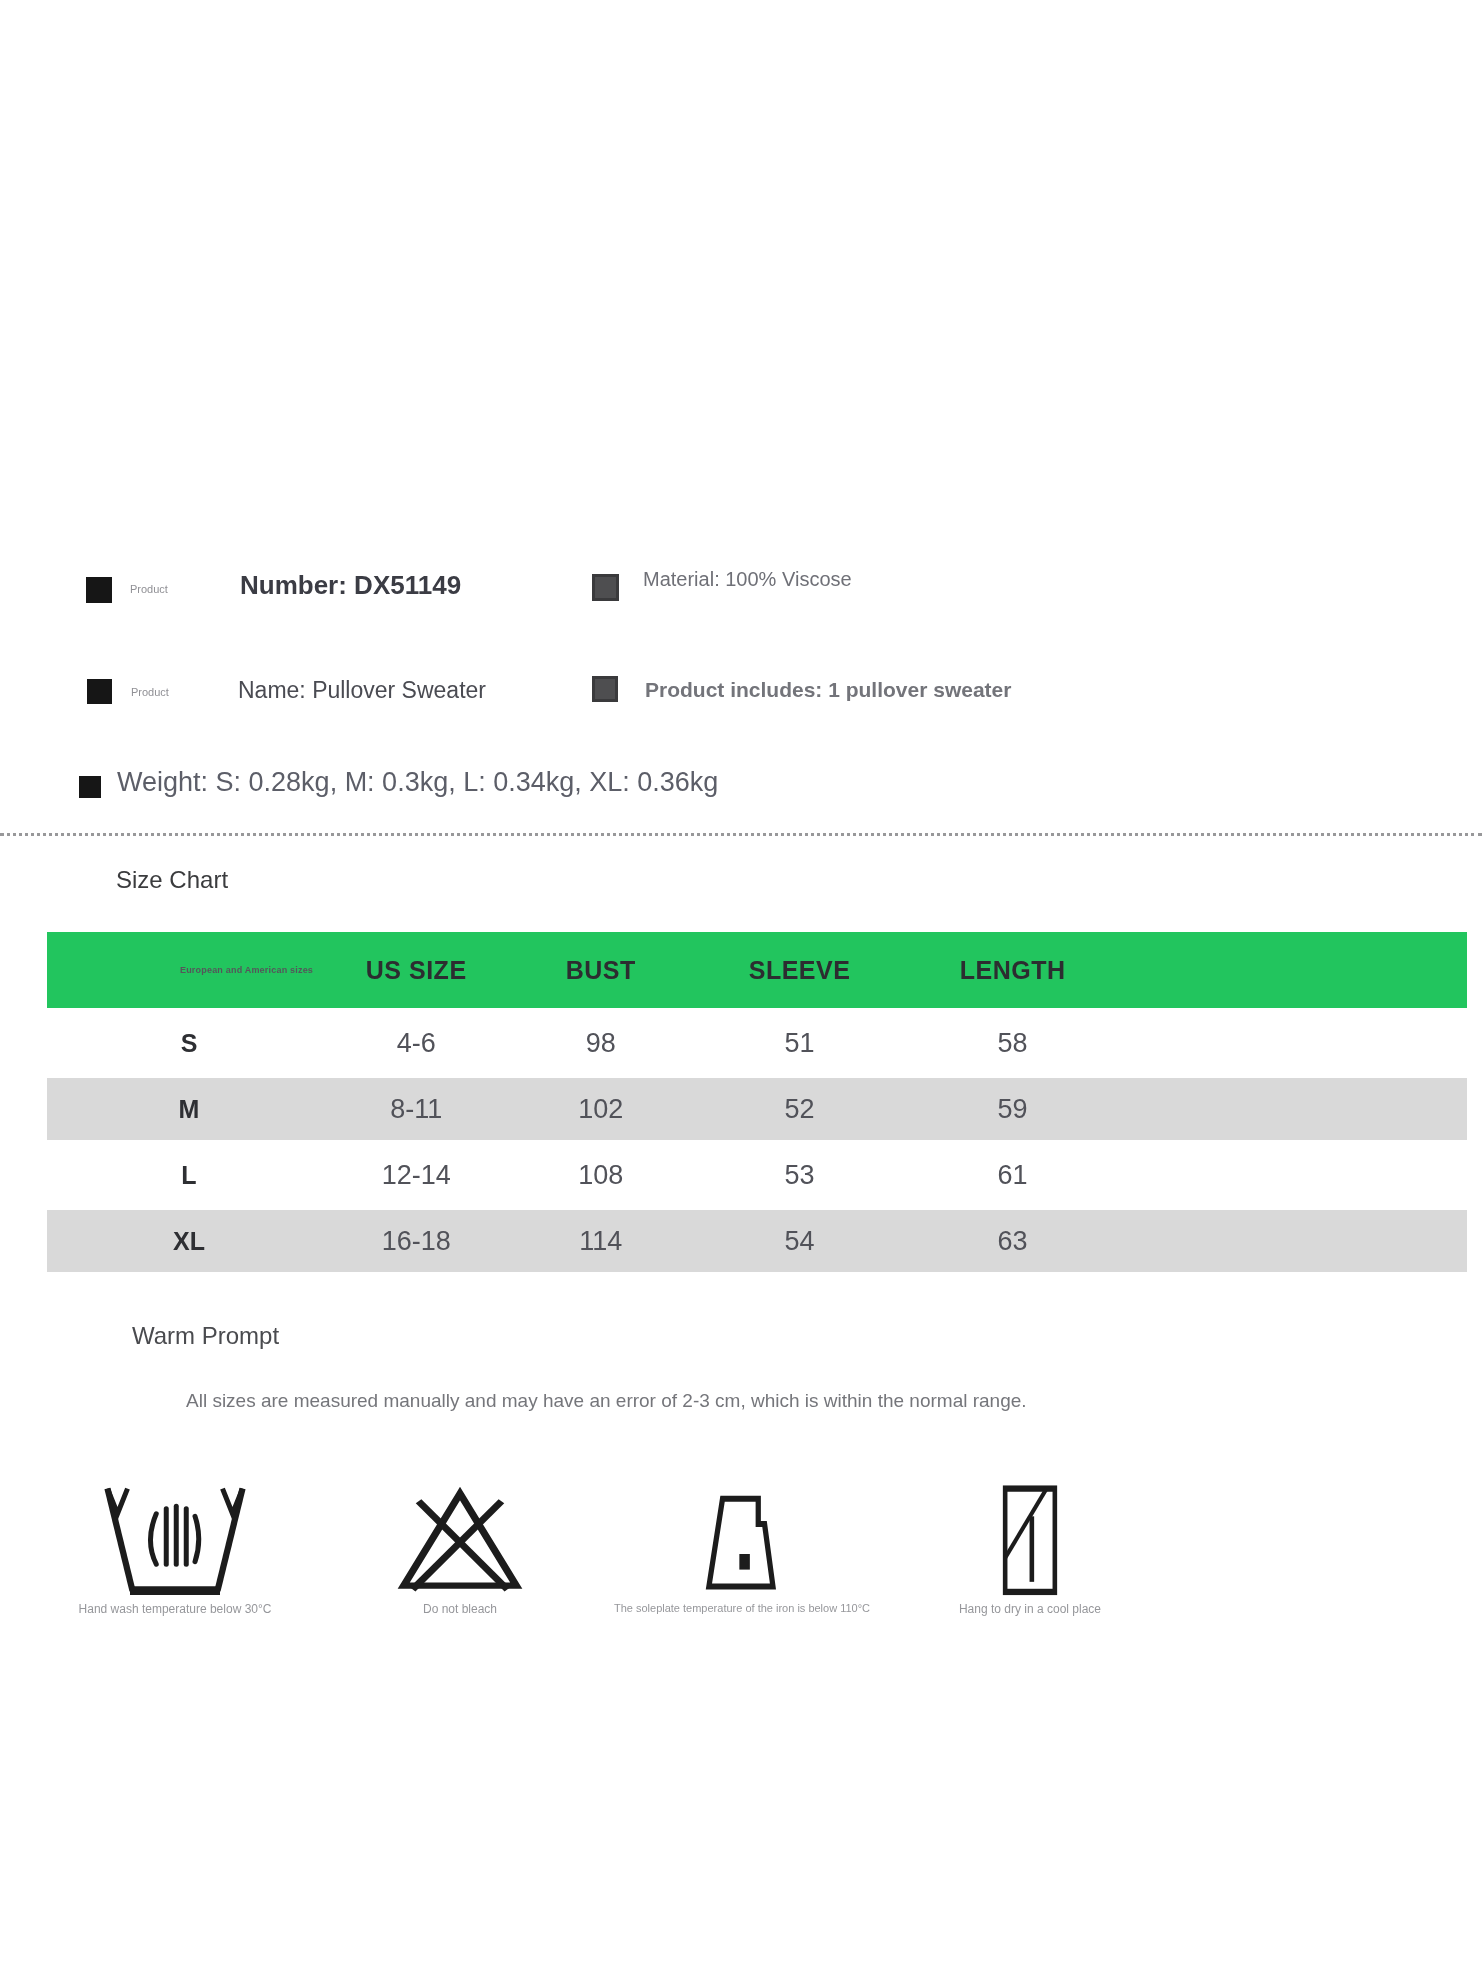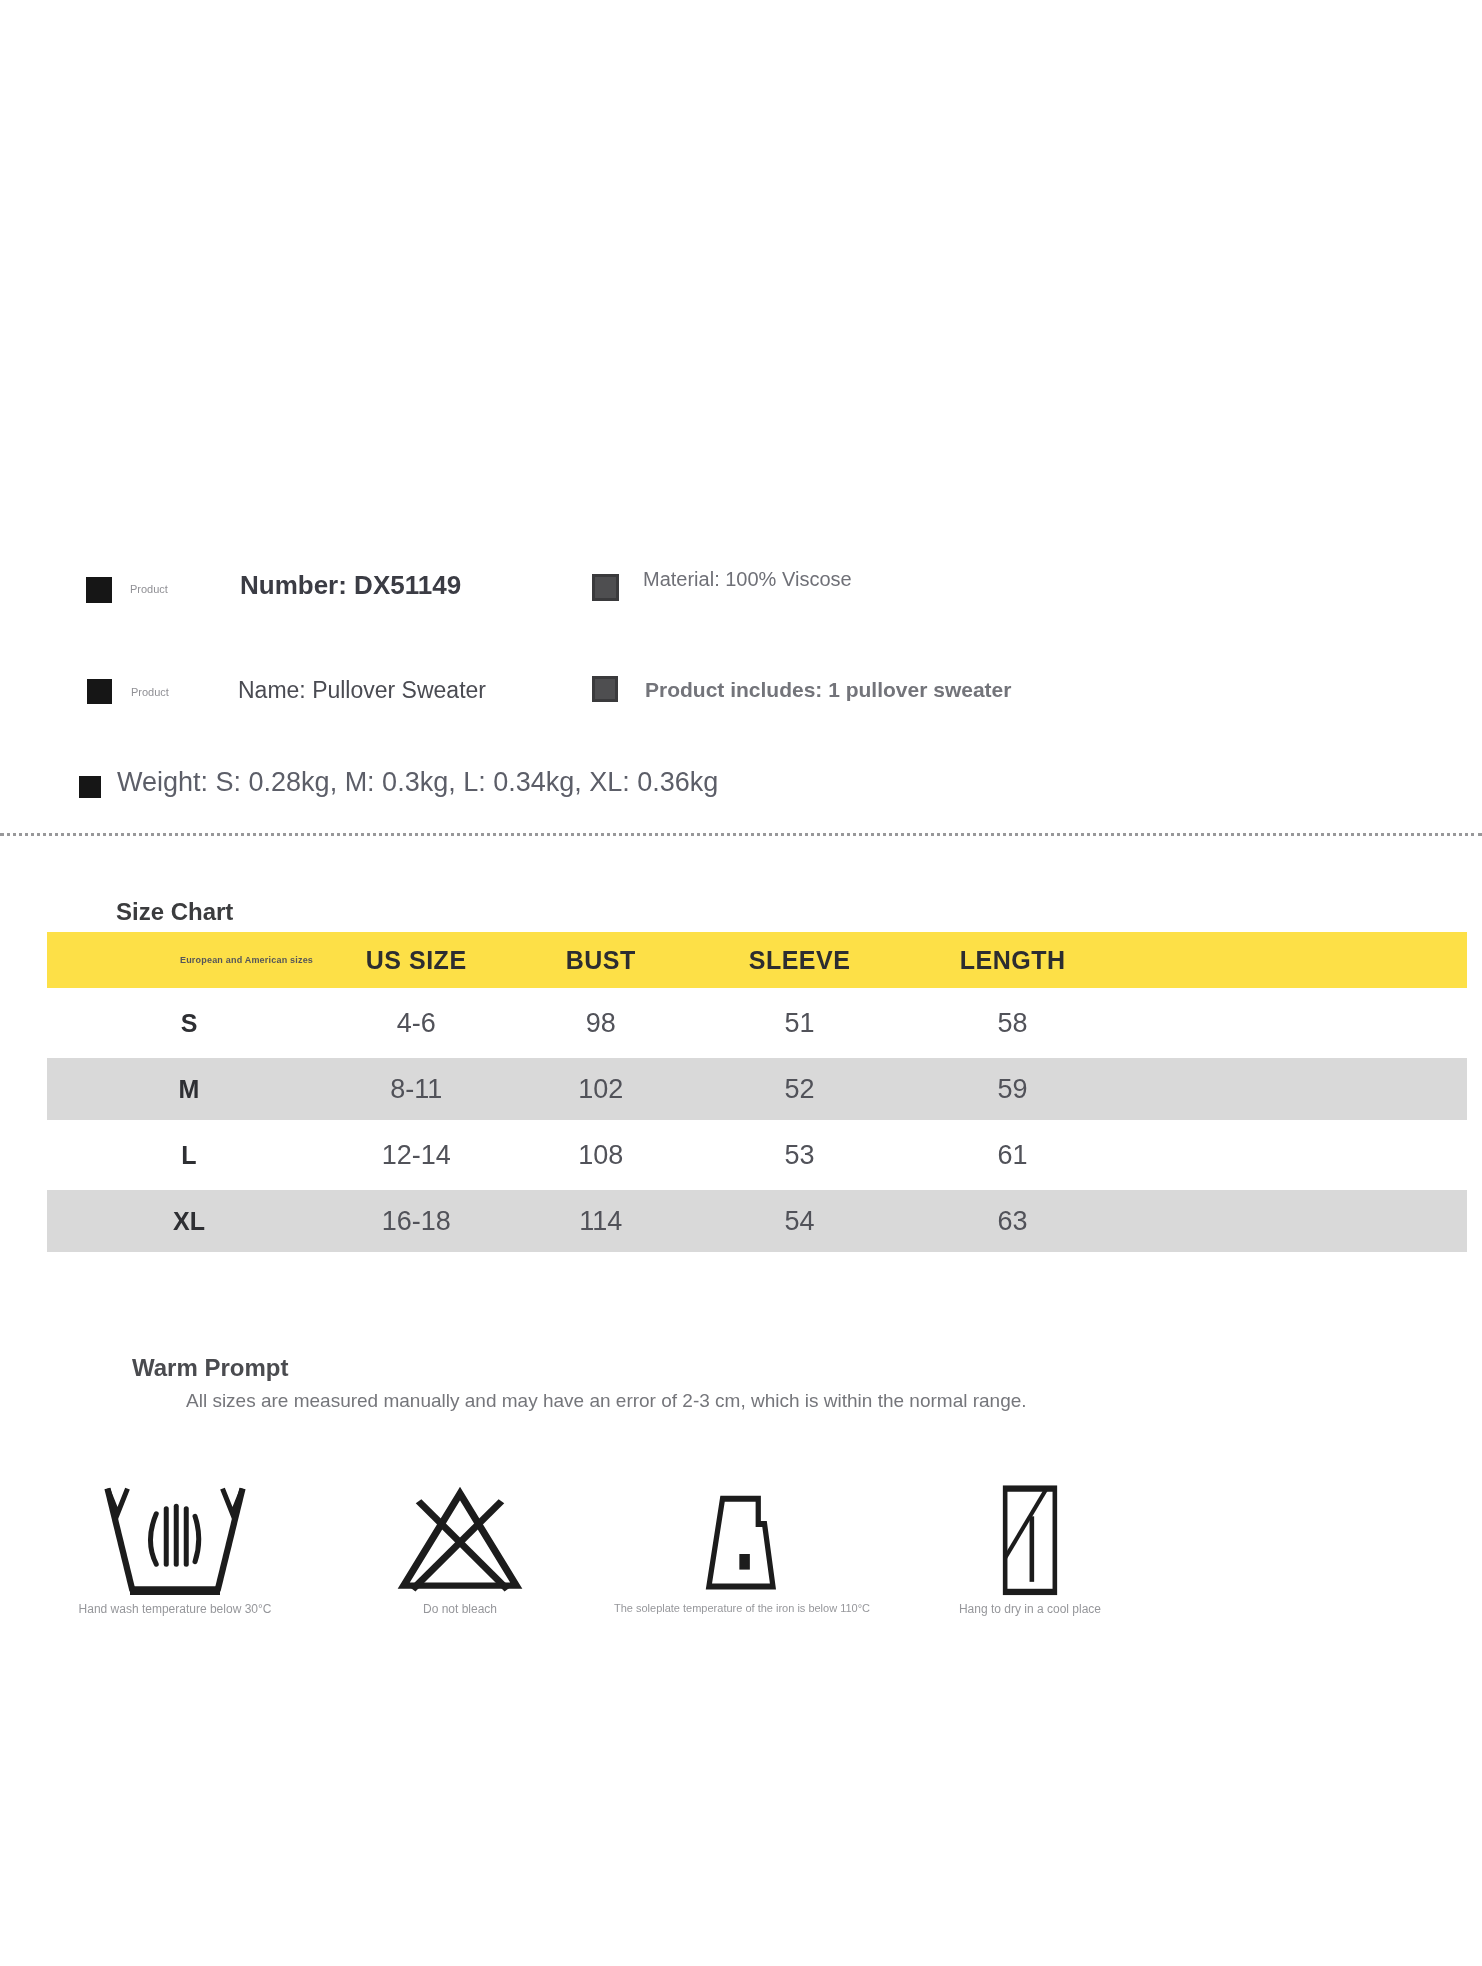--- a/index.html
+++ b/index.html
@@ -17,29 +17,29 @@
   .sq.gray{background:#4e4e50;border:3px solid #3a3a3c;box-sizing:border-box;}
   .tag{position:absolute;font-size:11px;font-weight:500;color:#909095;}
   .d-text{position:absolute;white-space:nowrap;}
   .t-number{left:240px;top:570px;font-size:26px;font-weight:600;color:#3b3c44;}
   .t-material{left:643px;top:568px;font-size:20px;font-weight:500;color:#6f7077;}
   .t-name{left:238px;top:677px;font-size:23px;font-weight:500;color:#4a4b52;}
   .t-includes{left:645px;top:678px;font-size:21px;font-weight:600;color:#73747a;}
   .t-weight{left:117px;top:767px;font-size:27px;font-weight:500;color:#5c5e68;}
   
   .dotted{position:absolute;left:0;top:833px;width:1482px;border-top:3px dotted #98989a;}
-  .section-heading{position:absolute;font-weight:700;color:#3b3c3e;margin-top:32px;}
+  .section-heading{position:absolute;font-weight:400;color:#3b3c3e;}
   .h-sizechart{left:116px;top:866px;font-size:24px;}
   .h-warm{left:132px;top:1322px;font-size:24px;color:#4a4b4f;}
   .warm-note{position:absolute;left:186px;top:1390px;font-size:19px;font-weight:500;color:#75767b;}
   
   .table-wrap{position:absolute;left:47px;top:928px;width:1420px;}
   .size-table{border-collapse:separate;border-spacing:0 4px;width:100%;table-layout:fixed;}
   .size-table th,.size-table td{text-align:center;padding:0;}
-  .size-table thead th{background:#fde047;height:56px;font-size:25px;font-weight:600;color:#2c2d30;letter-spacing:0.5px;}
+  .size-table thead th{background:#22c55e;height:76px;font-size:25px;font-weight:600;color:#2c2d30;letter-spacing:0.5px;}
   .size-table th.tiny{font-size:9px;font-weight:600;color:#55565a;padding-left:115px;letter-spacing:0.2px;}
   .size-table tbody td{height:62px;font-size:27px;color:#515259;}
   .size-table tbody td.size-label{font-size:25px;font-weight:600;color:#2e2f33;}
   .size-table tbody tr:nth-child(odd) td{background:#ffffff;}
   .size-table tbody tr:nth-child(even) td{background:#d9d9d9;}
   
   .care-item{position:absolute;top:1470px;width:260px;display:flex;flex-direction:column;align-items:center;}
   .icon-box{height:132px;display:flex;align-items:flex-end;justify-content:center;}
   .care-label{font-size:12px;font-weight:500;color:#96979b;white-space:nowrap;}
   .care-label.small{font-size:11px;}

